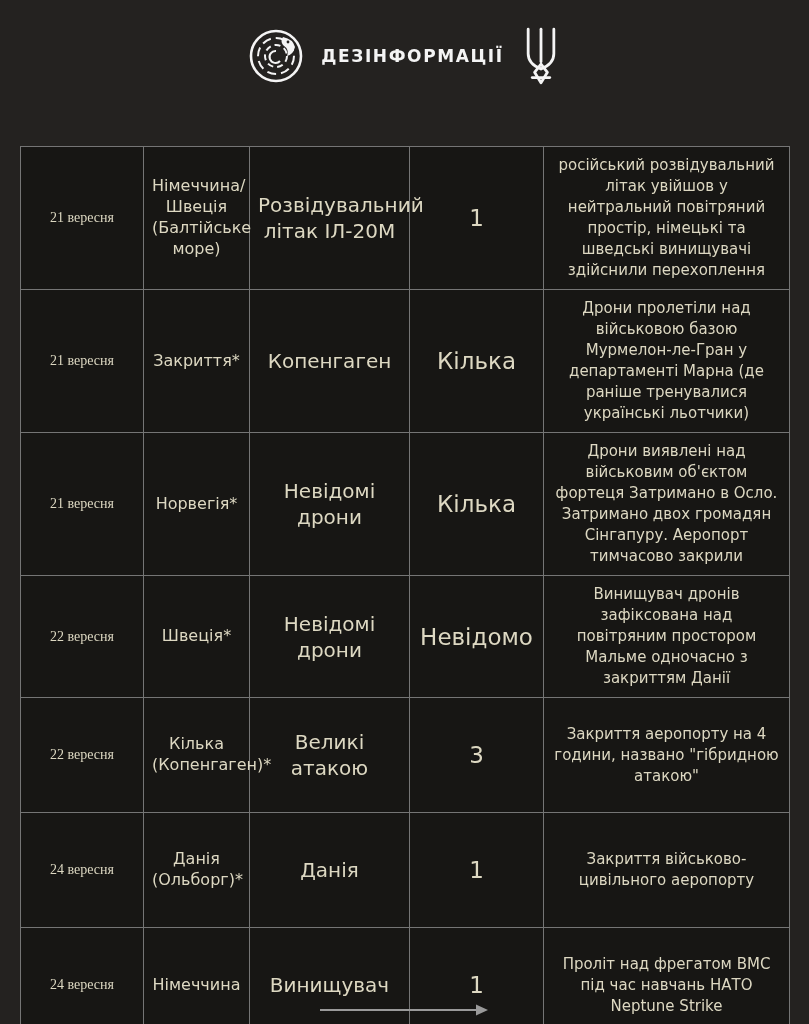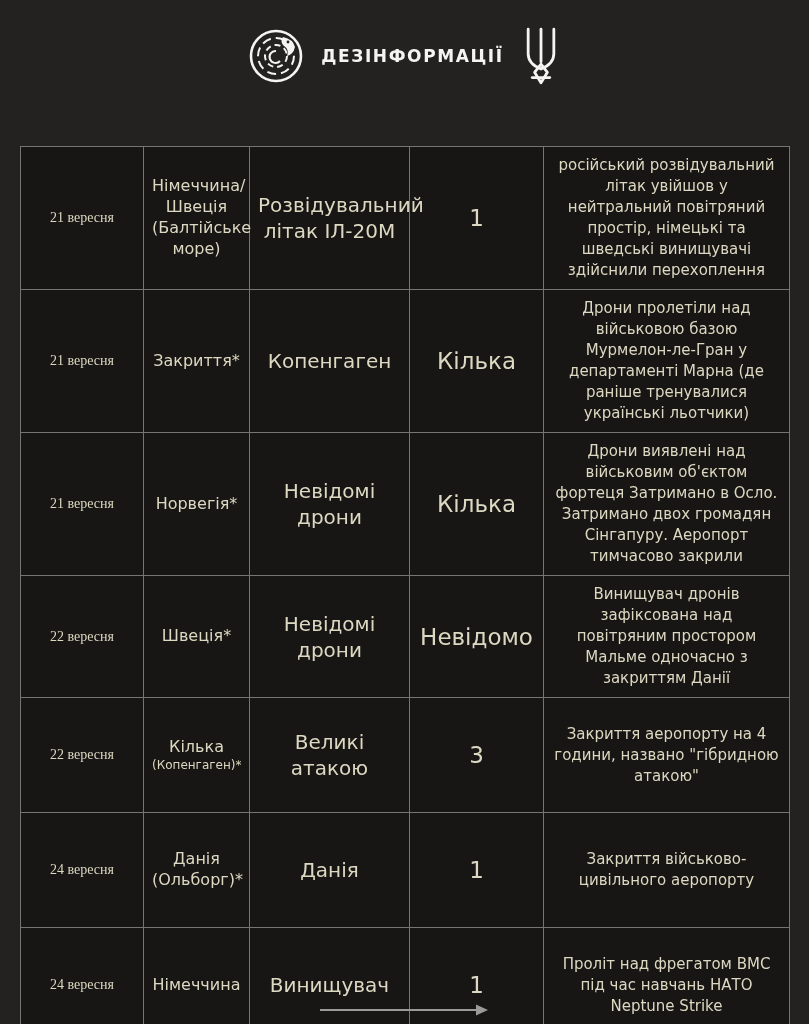--- a/index.html
+++ b/index.html
@@ -49,21 +49,21 @@
   td{
     border:1px solid var(--border);
     background:var(--cell-bg);
     text-align:center;
     vertical-align:middle;
     padding:4px 8px;
   }
   tr{height:115px;}
   .c-date{font-size:14px;font-family:Liberation Serif, serif;}
   .c-country{font-size:16px;line-height:1.3;}
-  .c-country .note{display:block;font-size:12px;line-height:1.3;}
+  .c-country .note{display:block;font-size:16px;line-height:1.3;}
   .c-type{font-size:20px;line-height:1.3;}
   .c-count{font-size:23px;}
   .c-desc{font-size:15px;line-height:1.4;padding:8px 10px;}
 
   
   .swipe-arrow{
     position:absolute;left:318px;top:1002px;
   }
 </style>
 </head>

